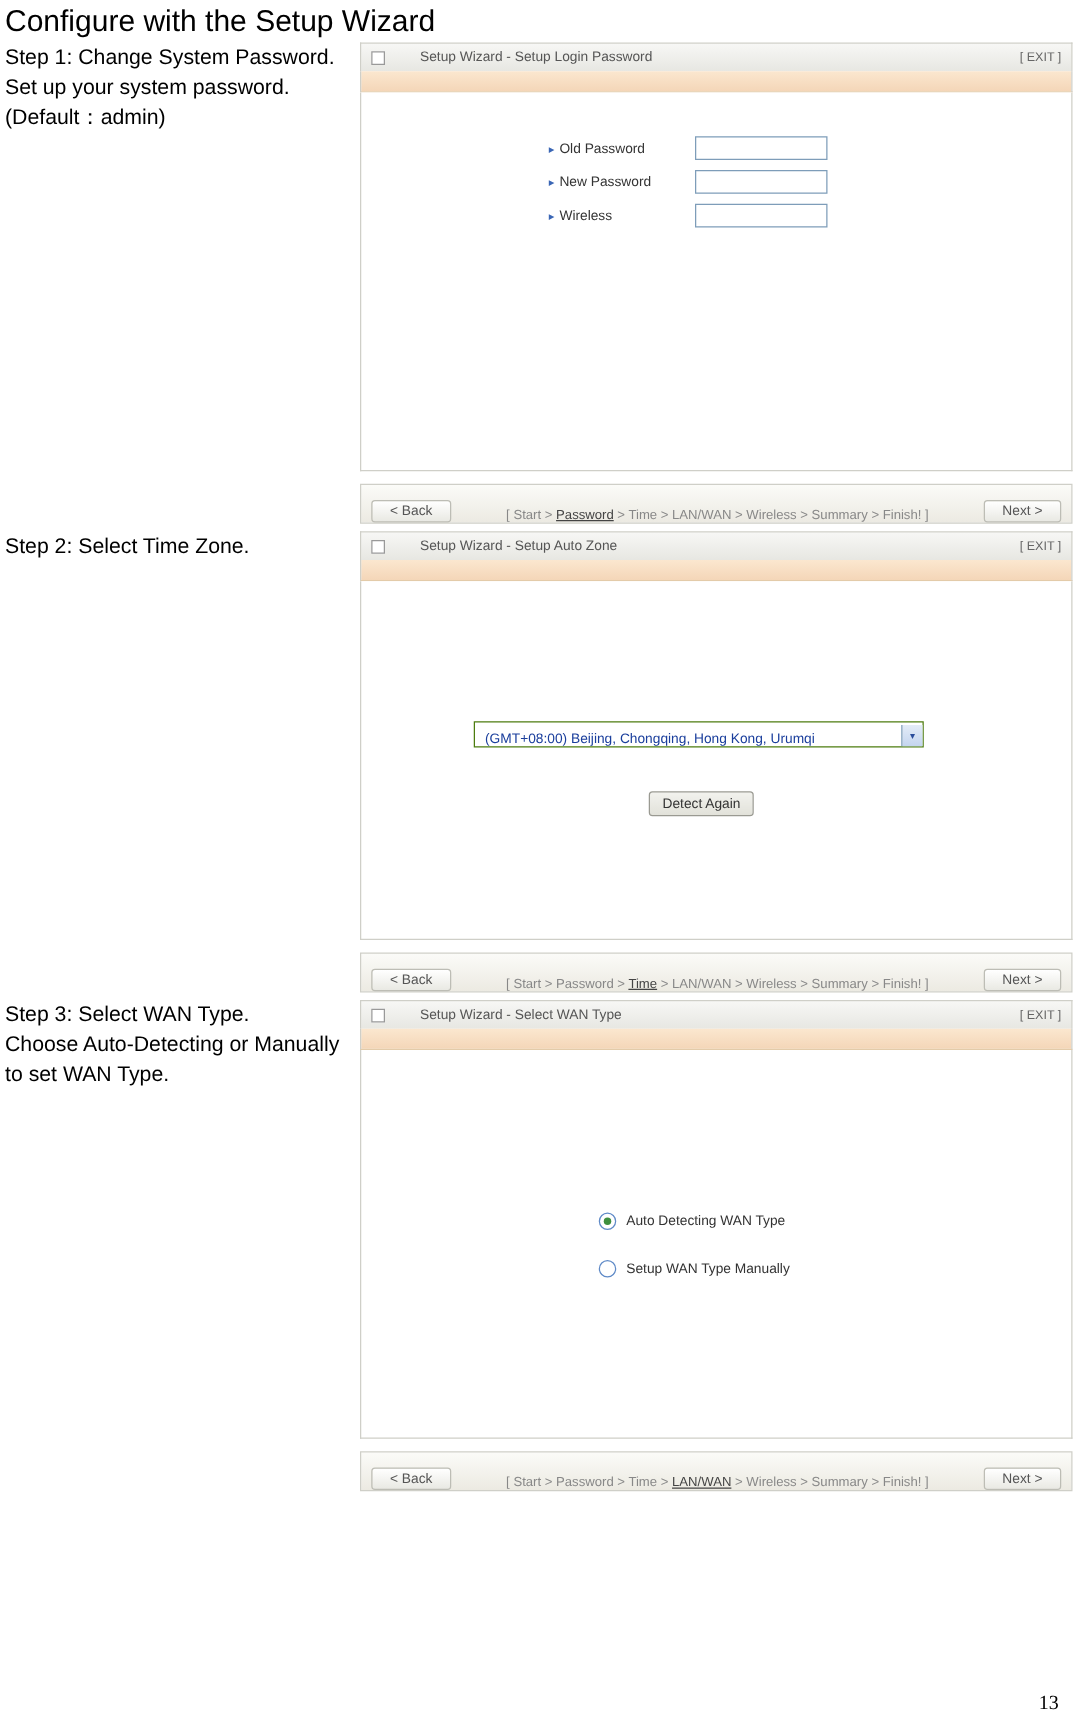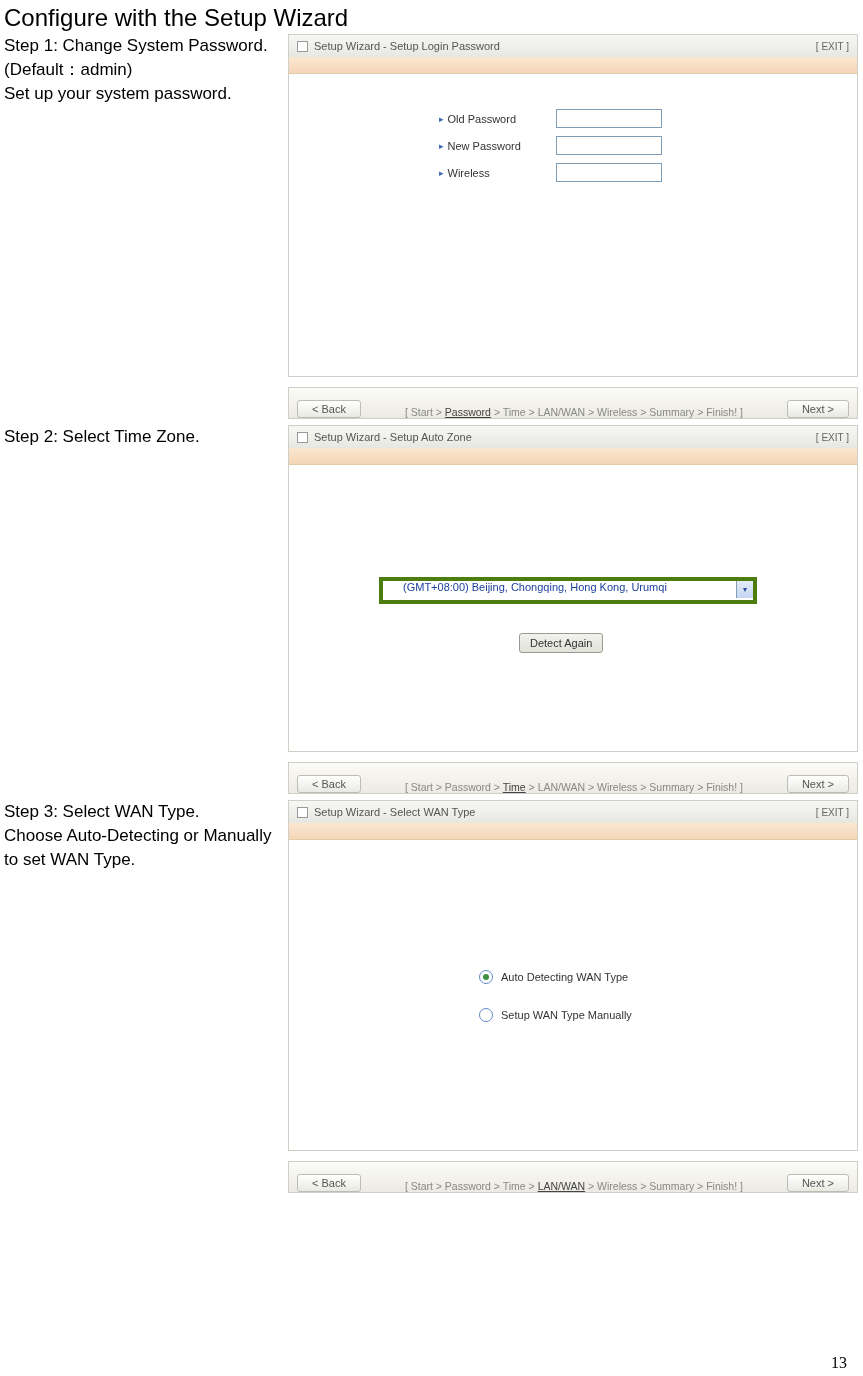--- a/index.html
+++ b/index.html
@@ -51,20 +51,21 @@
   .panel-header .sq {
     display: inline-block;
     width: 9px;
     height: 9px;
     border: 1px solid #999;
     background: #fff;
     margin-right: 6px;
   }
   .panel-header .title {
     flex: 1;
+    margin-left: 22px;
   }
   .panel-header .exit {
     font-size: 10px;
     color: #666;
   }
   
   .panel-stripe {
     height: 16px;
     background: linear-gradient(#fbe7cf, #f4d6b8);
     border-left: 1px solid #cfcfc8;
@@ -138,27 +139,27 @@
     color: #444;
     text-decoration: underline;
   }
   
   .p2-select {
     position: absolute;
     left: 90px;
     top: 112px;
     width: 350px;
     height: 19px;
-    border: 4px solid #4d7c0f;
+    border: 1px solid #4d7c0f;
     font-size: 11px;
     color: #1a3e9c;
     background: #fff;
     display: flex;
-    align-items: flex-start;
-    padding-left: 20px;
+    align-items: flex-end;
+    padding-left: 8px;
   }
   .p2-select .dropbtn {
     margin-left: auto;
     width: 16px;
     height: 17px;
     background: linear-gradient(#e4ecf7,#c4d5ef);
     border-left: 1px solid #7e9db9;
     display: flex;
     align-items: center;
     justify-content: center;
@@ -220,22 +221,22 @@
   .spacer { height: 10px; }
 </style>
 </head>
 <body>
 
 <h1>Configure with the Setup Wizard</h1>
 
 <div class="row">
   <div class="left-col">
     <div>Step 1: Change System Password.</div>
+    <div>Set up your system password.</div>
     <div>(Default：admin)</div>
-    <div>Set up your system password.</div>
   </div>
   <div class="panel">
     <div class="panel-header">
       <span class="sq"></span>
       <span class="title">Setup Wizard - Setup Login Password</span>
       <span class="exit">[ EXIT ]</span>
     </div>
     <div class="panel-stripe"></div>
     <div class="panel-body panel1-body">
       <div class="form-area">

